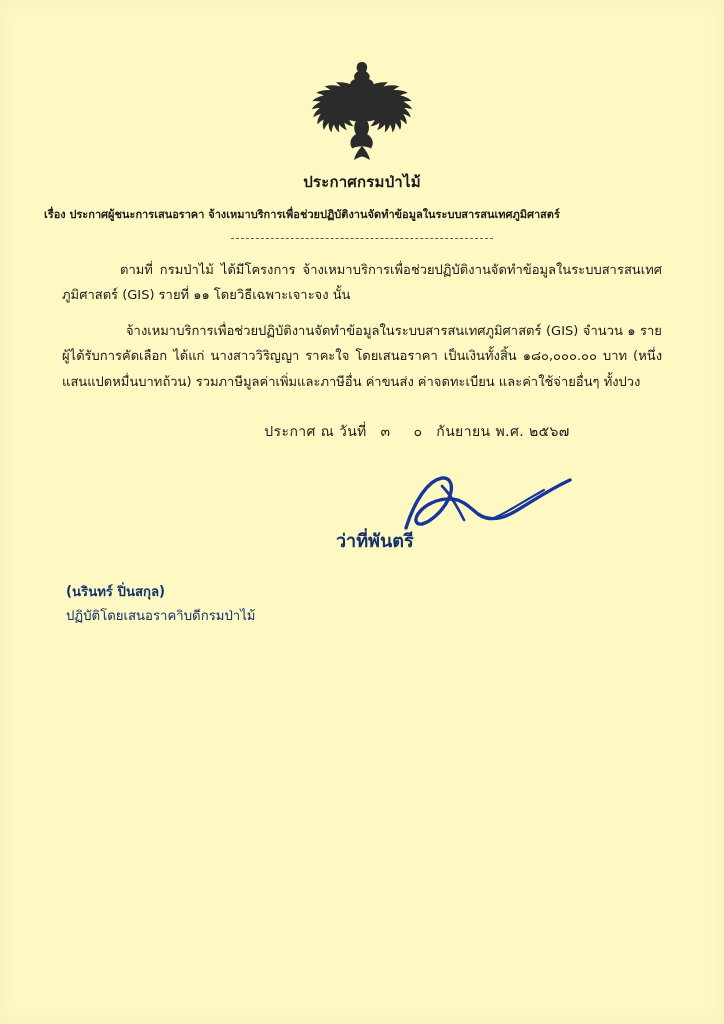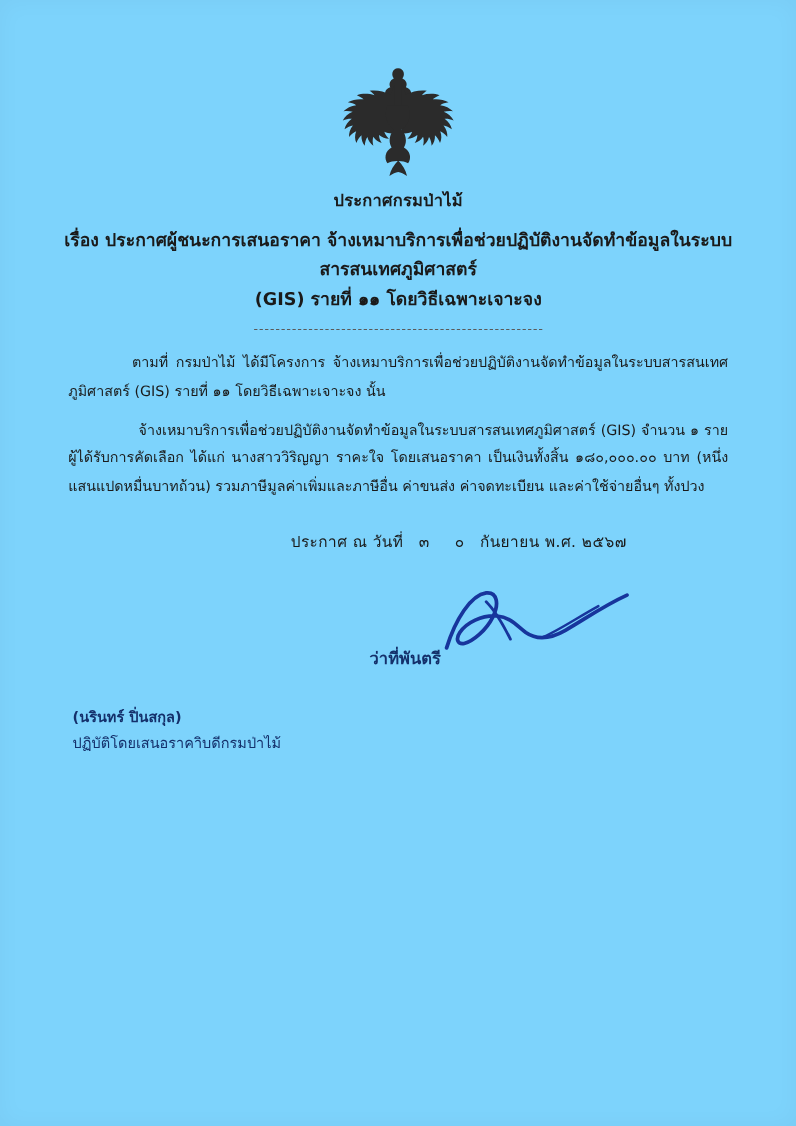--- a/index.html
+++ b/index.html
@@ -10,21 +10,21 @@
   body {
     width: 724px;
     height: 1024px;
     position: relative;
     font-family: "DejaVu Sans", "Liberation Sans", sans-serif;
     color: #1a1a1a;
   }
   .page {
     position: absolute;
     inset: 0;
-    background: #7dd3fc;
+    background: #fef9c3;
     overflow: hidden;
   }
   
   .page::after {
     content: "";
     position: absolute;
     inset: 0;
     pointer-events: none;
     box-shadow: inset 0 0 22px rgba(0,0,0,0.035);
   }
@@ -43,22 +43,21 @@
   .doc-title {
     text-align: center;
     font-size: 15px;
     font-weight: bold;
     margin-top: 8px;
     letter-spacing: 0.2px;
   }
 
   .subject {
     margin: 12px 44px 0 44px;
-    text-align: center;
-    font-size: 16px;
+    font-size: 11px;
     font-weight: bold;
     line-height: 1.65;
   }
   .subject .line2 {
     display: block;
   }
 
   .divider {
     width: 262px;
     margin: 14px auto 0 auto;
@@ -98,21 +97,21 @@
 
   .sig-area {
     position: relative;
     height: 132px;
     margin-top: 6px;
   }
   .acting-label {
     position: absolute;
     left: 336px;
     top: 78px;
-    font-size: 15px;
+    font-size: 18px;
     color: #14306b;
     font-weight: bold;
     white-space: nowrap;
   }
   .signature {
     position: absolute;
     left: 398px;
     top: 20px;
     width: 190px;
     height: 84px;
@@ -148,21 +147,20 @@
 
         <path d="M54 88c-4 4-7 9-8 14 3-2 5.6-3.2 8-3.6 2.4.4 5 1.6 8 3.6-1-5-4-10-8-14z"></path>
       </g>
     </svg>
   </div>
 
   <div class="doc-title">ประกาศกรมป่าไม้</div>
 
   <div class="subject">
     <span>เรื่อง ประกาศผู้ชนะการเสนอราคา จ้างเหมาบริการเพื่อช่วยปฏิบัติงานจัดทำข้อมูลในระบบสารสนเทศภูมิศาสตร์</span>
-    <span class="line2">(GIS) รายที่ ๑๑ โดยวิธีเฉพาะเจาะจง</span>
   </div>
 
   <div class="divider"></div>
 
   <div class="body-block">
     <p class="para">
       <span class="indent"></span><span>ตามที่ กรมป่าไม้ ได้มีโครงการ จ้างเหมาบริการเพื่อช่วยปฏิบัติงานจัดทำข้อมูลในระบบสารสนเทศภูมิศาสตร์ (GIS) รายที่ ๑๑ โดยวิธีเฉพาะเจาะจง  นั้น</span>
     </p>
     <p class="para">
       <span class="indent-lg"></span><span>จ้างเหมาบริการเพื่อช่วยปฏิบัติงานจัดทำข้อมูลในระบบสารสนเทศภูมิศาสตร์ (GIS) จำนวน ๑ ราย ผู้ได้รับการคัดเลือก ได้แก่ นางสาววิริญญา ราคะใจ โดยเสนอราคา เป็นเงินทั้งสิ้น ๑๘๐,๐๐๐.๐๐ บาท (หนึ่งแสนแปดหมื่นบาทถ้วน) รวมภาษีมูลค่าเพิ่มและภาษีอื่น ค่าขนส่ง ค่าจดทะเบียน และค่าใช้จ่ายอื่นๆ ทั้งปวง</span>

